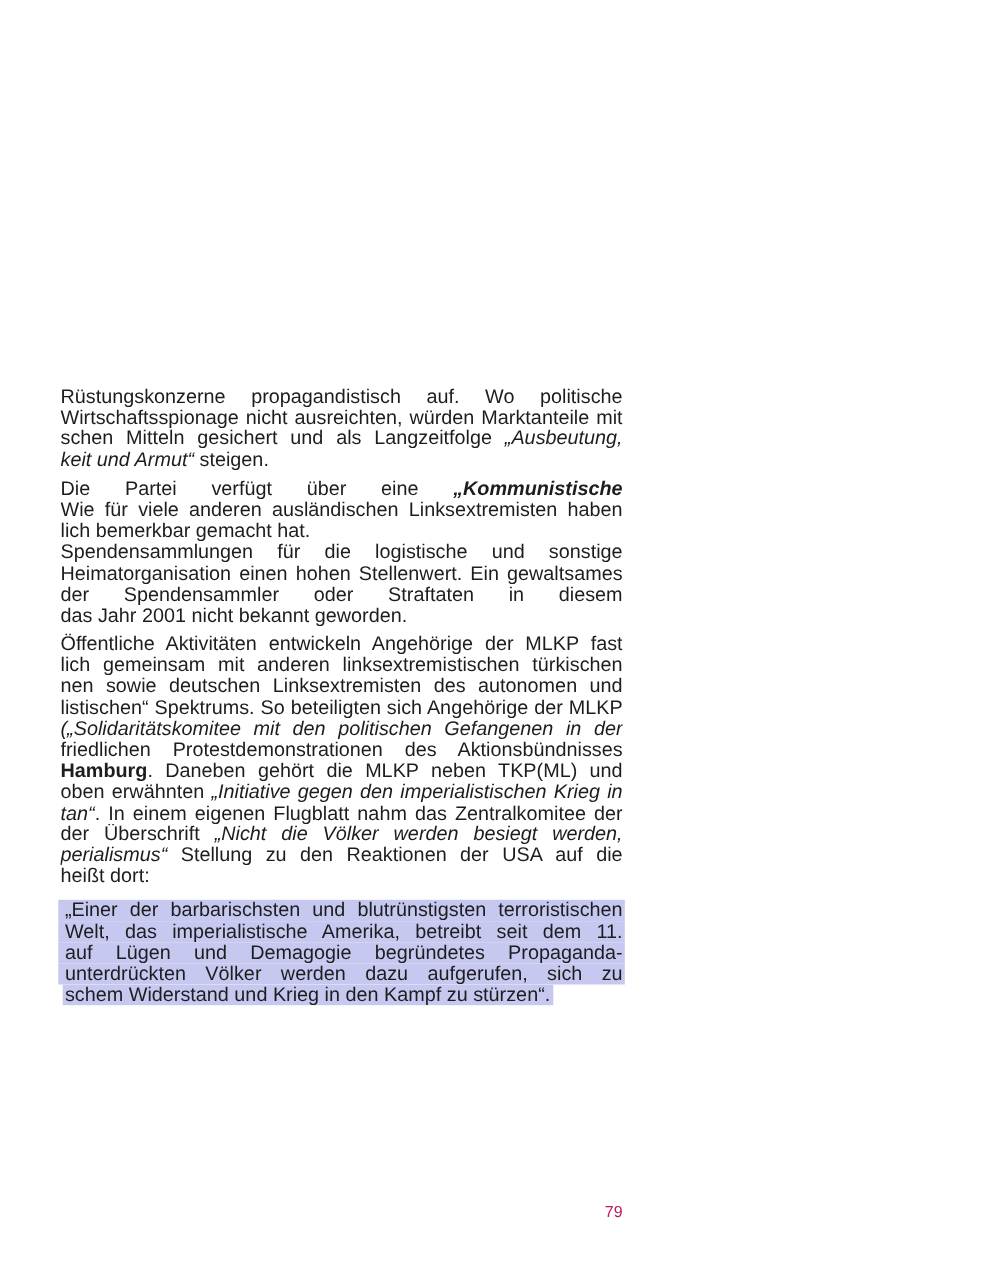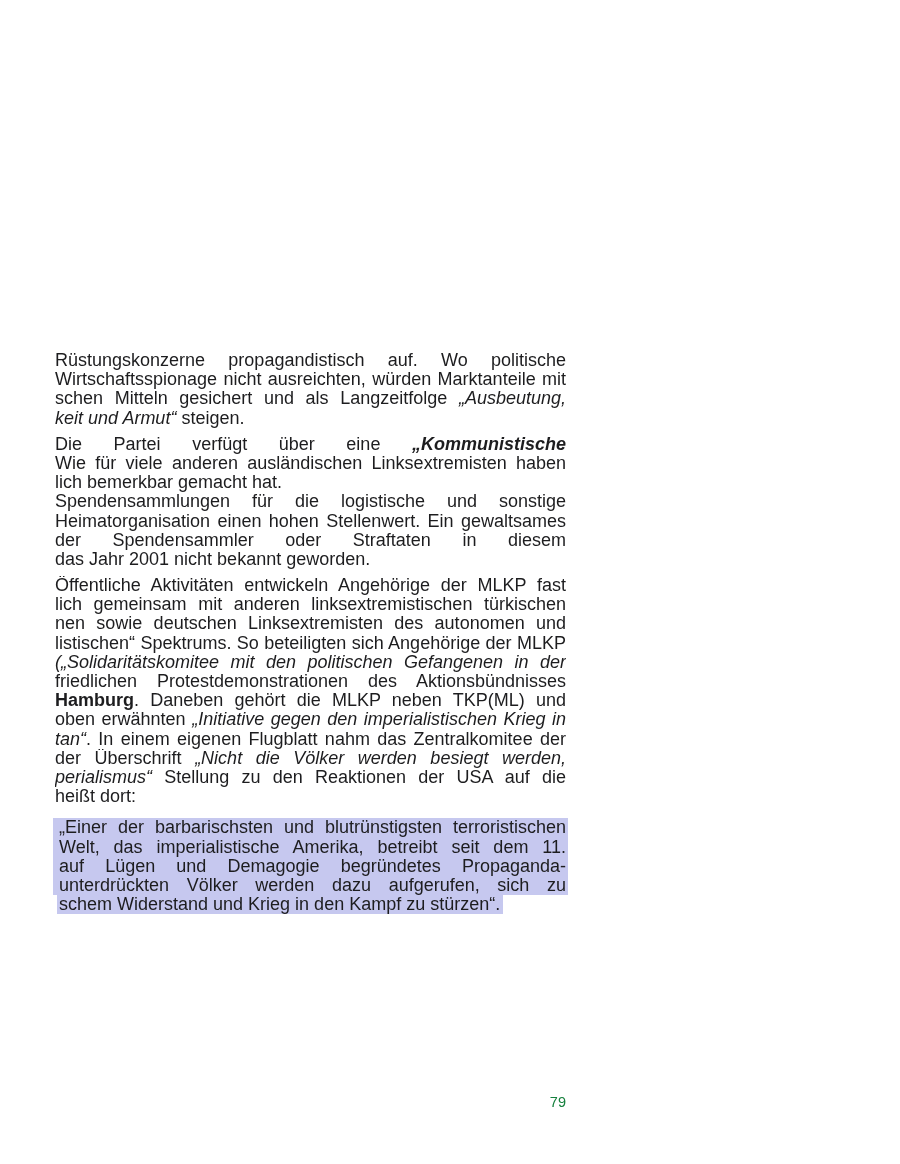--- a/index.html
+++ b/index.html
@@ -60,21 +60,21 @@
     height: 19.2px;
   }
   .page-number {
     position: absolute;
     left: 55px;
     top: 1092px;
     width: 511px;
     text-align: right;
     font-size: 14.5px;
     line-height: 20px;
-    color: #15803d;
+    color: #be185d;
   }
 </style>
 </head>
 <body>
 
 <div class="page" style="background: rgb(255, 255, 255); color: rgb(29, 29, 31);">
   <div class="text-column">
       <div class="para">
         <div class="line"><span>Rüstungskonzerne propagandistisch auf. Wo politische Einflussnahme und</span></div>
         <div class="line"><span>Wirtschaftsspionage nicht ausreichten, würden Marktanteile mit militäri-</span></div>

